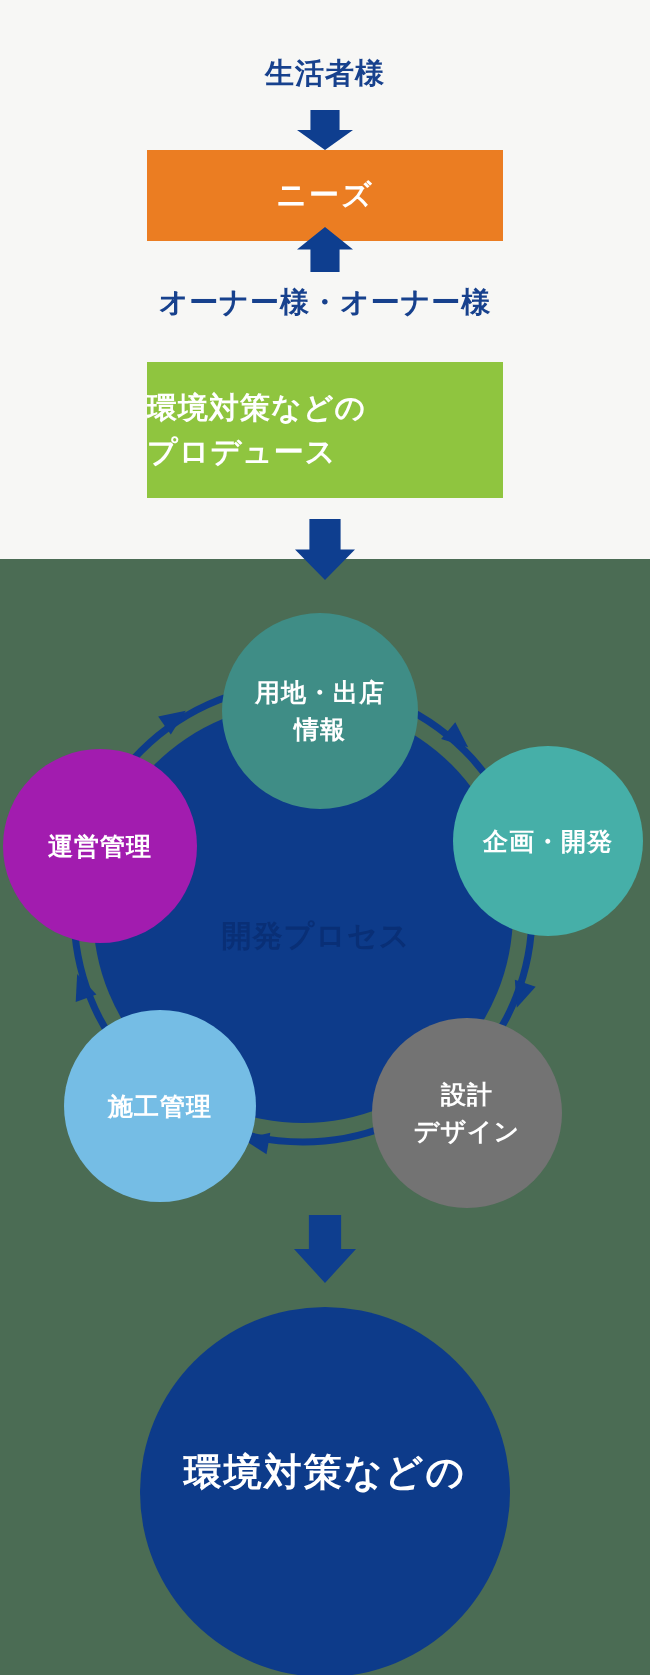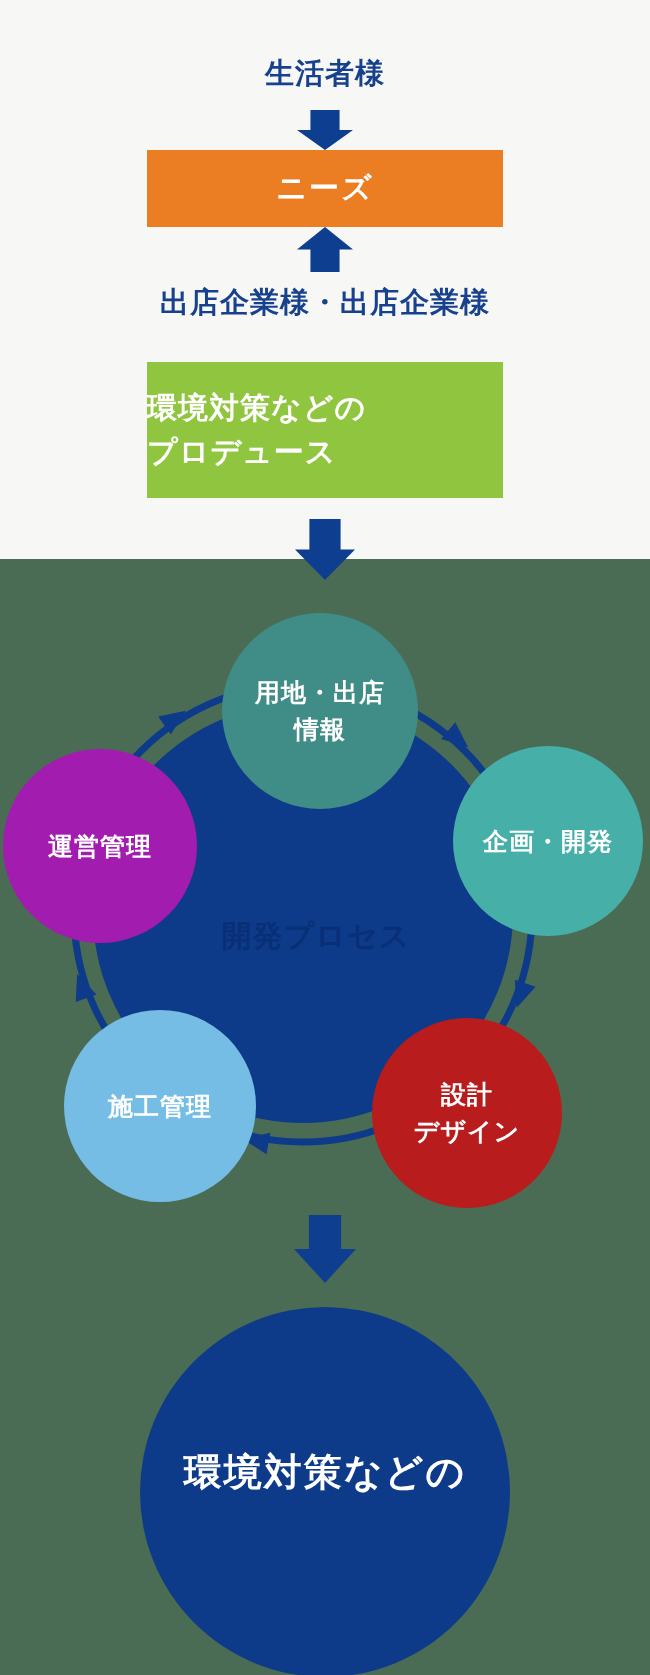--- a/index.html
+++ b/index.html
@@ -10,21 +10,21 @@
   }
   
   .top-section{position:absolute;left:0;top:0;width:650px;height:559px;background:#F7F7F5;}
   .label-navy{
     position:absolute;left:0;width:650px;text-align:center;
     color:#17418D;font-weight:700;font-size:29px;line-height:36px;letter-spacing:1px;
   }
   .consumer-label{top:55px;}
   .tenant-label{top:284px;}
   .needs-box{
-    position:absolute;left:147px;top:150px;width:356px;height:77px;background:#EB7D22;
+    position:absolute;left:147px;top:150px;width:356px;height:91px;background:#EB7D22;
     display:flex;align-items:center;justify-content:center;
     color:#FFFFFF;font-size:30px;font-weight:700;letter-spacing:2px;
   }
   .social-box{
     position:absolute;left:147px;top:362px;width:356px;height:136px;background:#8FC53F;
     display:flex;flex-direction:column;align-items:flex-start;justify-content:center;
     color:#FFFFFF;font-size:30px;line-height:44px;font-weight:700;letter-spacing:1px;
   }
   
   .block-arrow{
@@ -45,21 +45,21 @@
   }
   .center-circle{
     left:93px;top:144px;width:420px;height:420px;background:#0D3B8A;z-index:1;
     color:#092F76;font-size:30px;font-weight:700;letter-spacing:1px;
   }
   .center-circle .center-label{transform:translate(13px,22px);}
   .circle-land{left:222px;top:54px;width:196px;height:196px;background:#3F8D86;}
   .circle-operation{left:3px;top:190px;width:194px;height:194px;background:#a21caf;}
   .circle-planning{left:453px;top:187px;width:190px;height:190px;background:#46AFA8;}
   .circle-construction{left:64px;top:451px;width:192px;height:192px;background:#75BDE5;}
-  .circle-design{left:372px;top:459px;width:190px;height:190px;background:#b91c1c;}
+  .circle-design{left:372px;top:459px;width:190px;height:190px;background:#737373;}
   .arrow-4{left:294px;top:656px;width:62px;height:68px;z-index:3;}
   .result-circle{
     left:140px;top:748px;width:370px;height:370px;background:#0D3B8A;z-index:2;
     font-size:38px;line-height:66px;letter-spacing:2px;
   }
   .result-circle .result-text{transform:translateY(-20px);}
 </style>
 </head>
 <body>
 
@@ -69,21 +69,21 @@
     <div class="label-navy consumer-label">生活者様</div>
 
     <div class="block-arrow arrow-1"></div>
 
     <div class="needs-box">
       <span>ニーズ</span>
     </div>
 
     <div class="block-arrow arrow-2"></div>
 
-    <div class="label-navy tenant-label">出店企業様・出店企業様</div>
+    <div class="label-navy tenant-label">オーナー様・オーナー様</div>
 
     <div class="social-box">
       <span>環境対策などの</span>
       <span>プロデュース</span>
     </div>
   </div>
 
   <div class="block-arrow arrow-3"></div>
 
   <div class="green-section">

